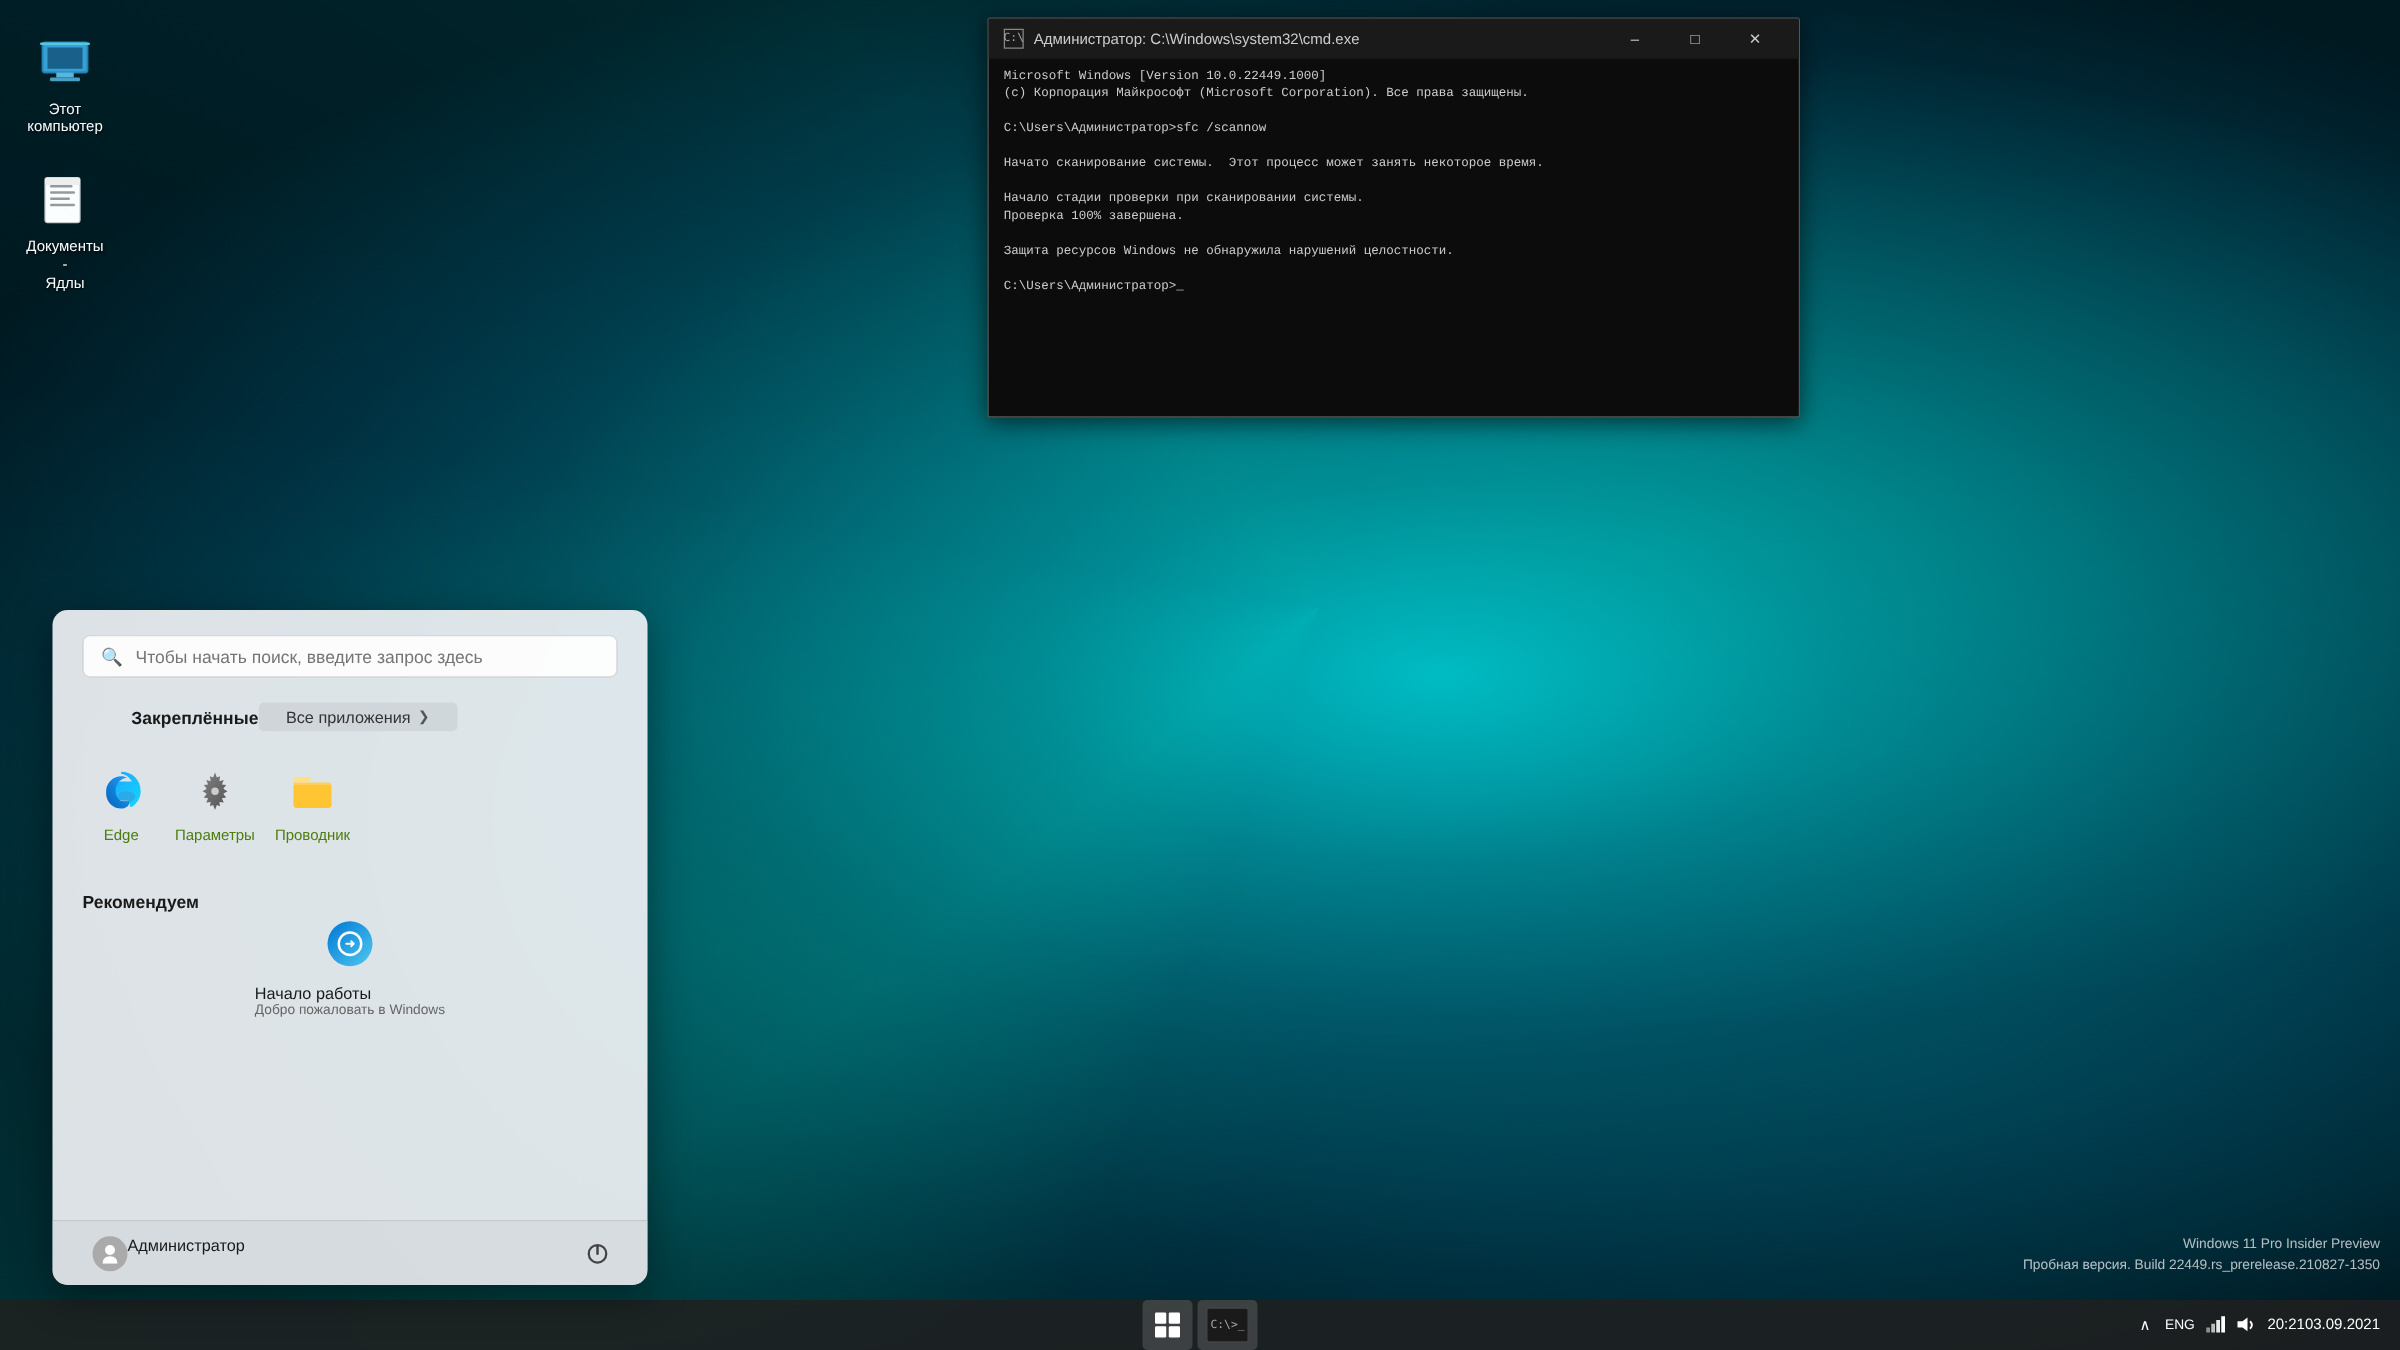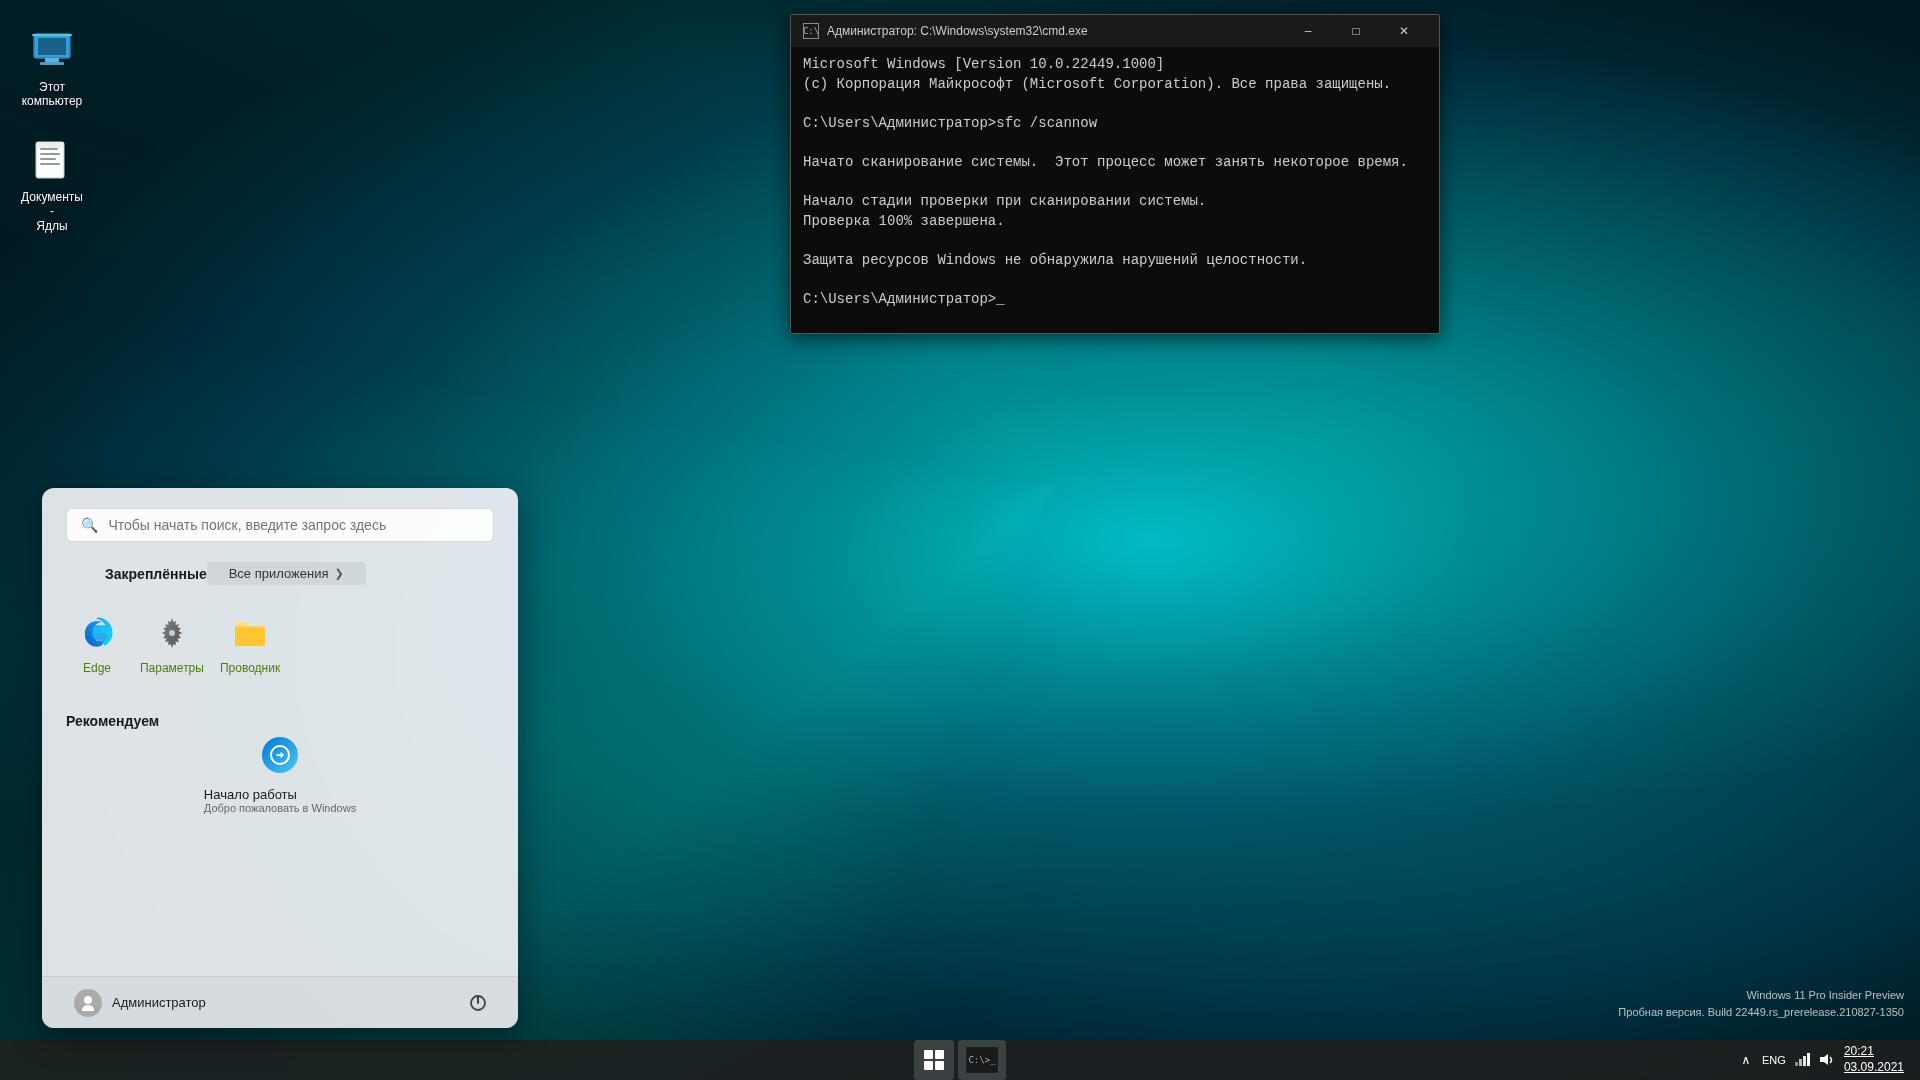--- a/index.html
+++ b/index.html
@@ -165,27 +165,26 @@
       display: flex;
       align-items: center;
       justify-content: center;
       cursor: pointer;
       color: white;
       font-size: 12px;
     }
 
     .clock {
       display: flex;
-      flex-direction: column;
+      flex-direction: row;
       align-items: flex-start;
       color: white;
       font-size: 12px;
       line-height: 1.3;
       cursor: pointer;
-      text-decoration: underline;
     }
 
     .win-version-info {
       position: absolute;
       bottom: 60px;
       right: 16px;
       color: rgba(255,255,255,0.7);
       font-size: 11px;
       text-align: right;
       line-height: 1.5;
@@ -348,22 +347,21 @@
       background: rgba(210,215,220,0.6);
       display: flex;
       align-items: center;
       justify-content: space-between;
       padding: 0 24px;
       border-top: 1px solid rgba(0,0,0,0.08);
     }
 
     .user-info {
       display: flex;
-      align-items: center;
-      gap: 10px;
+      align-items: flex-start;
       cursor: pointer;
       padding: 6px 8px;
       border-radius: 4px;
     }
 
     .user-avatar {
       width: 28px;
       height: 28px;
       border-radius: 50%;
       background: #aaa;
@@ -453,21 +451,21 @@
       cursor: pointer;
       color: #cccccc;
       font-size: 12px;
     }
 
     .cmd-body {
       flex: 1;
       padding: 8px 12px;
       overflow: hidden;
       font-family: 'Consolas', 'Courier New', monospace;
-      font-size: 14px;
+      font-size: 10px;
       color: #cccccc;
       white-space: pre-wrap;
       line-height: 1.4;
     }
 
     
     .edge-icon {
       width: 38px;
       height: 38px;
     }

